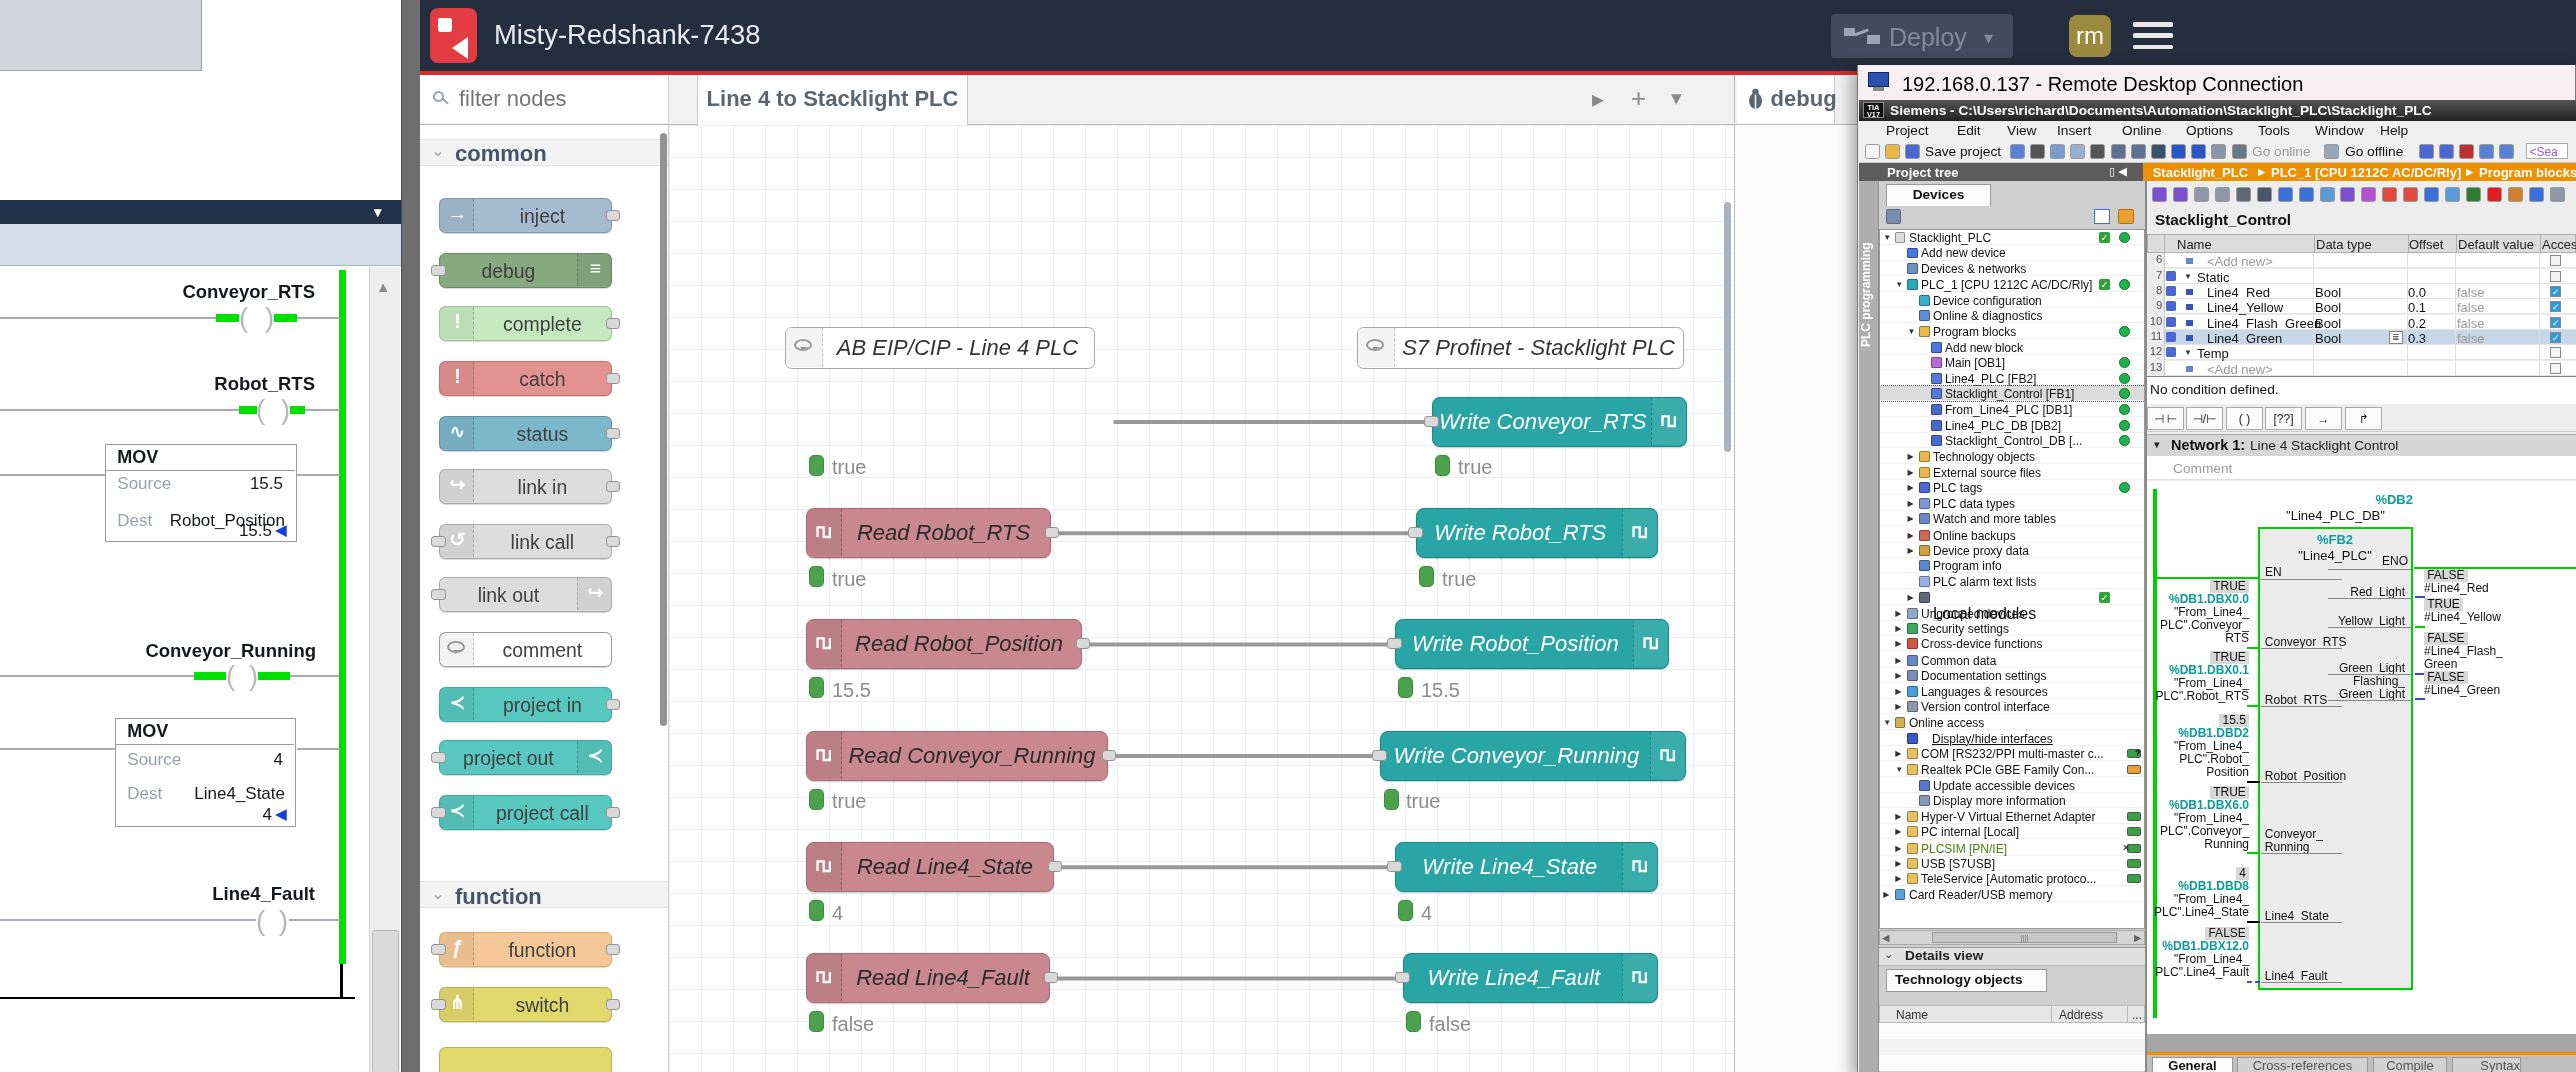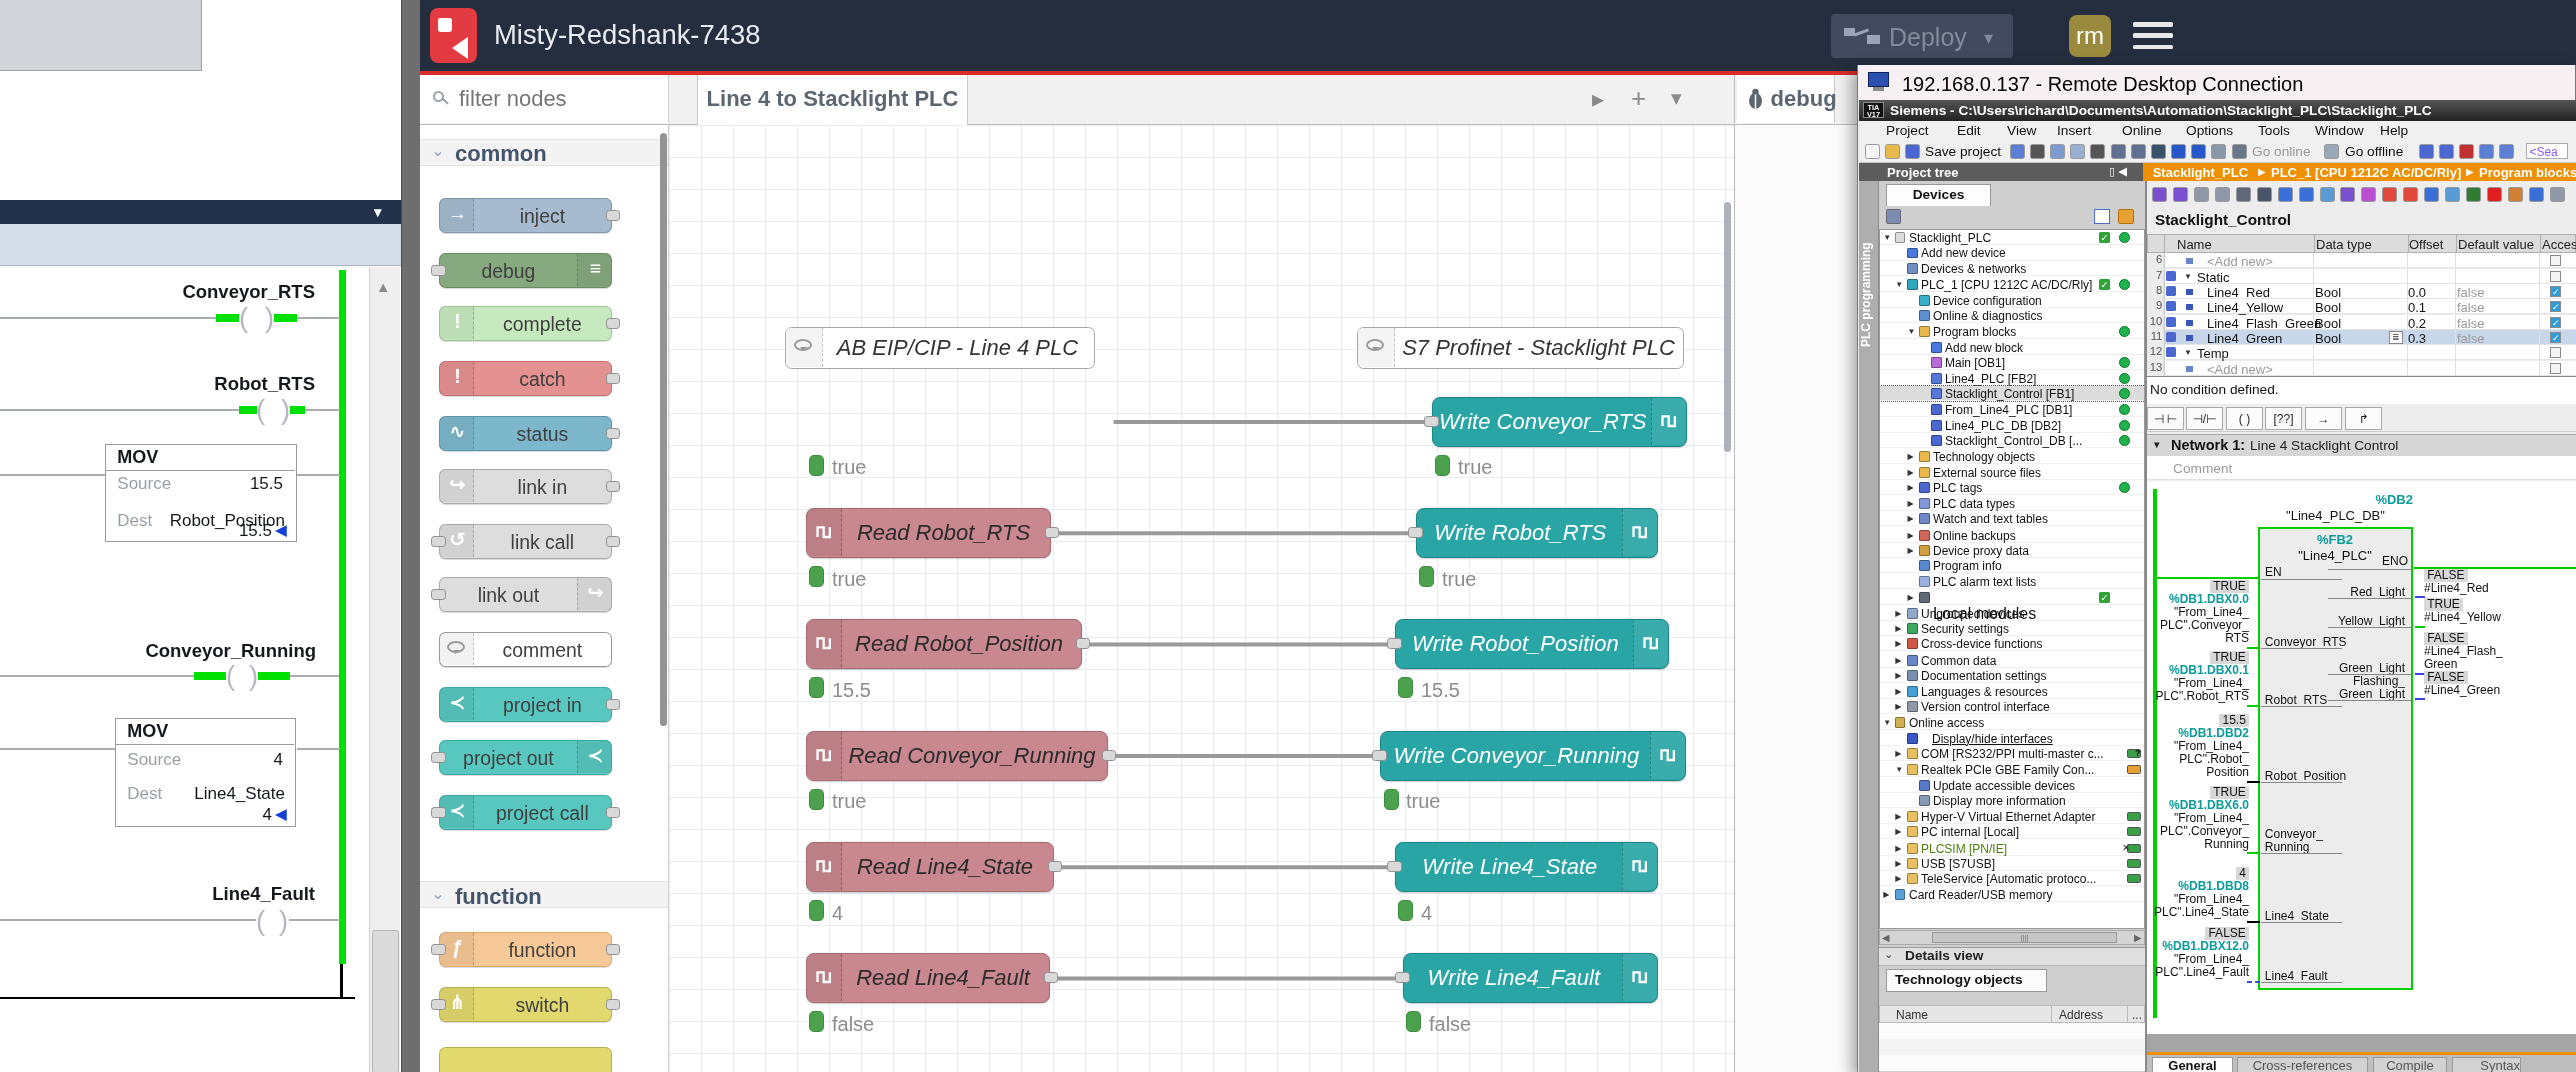--- a/index.html
+++ b/index.html
@@ -550,21 +550,21 @@
           <div class="abs" style="left: 239px; top: 2.4px; width: 10.5px; height: 10.5px; background: rgb(31, 177, 75); border: 0.8px solid rgb(12, 122, 46); border-radius: 50%;"></div>
         </div>
         <div class="abs" style="left: 0px; top: 266px; width: 265px; height: 15.3px; border-bottom: 0.8px solid rgb(240, 240, 240);">
           <span class="abs" style="left: 27.4px; top: 3.2px; font-size: 8px; color: rgb(51, 51, 51);">▶</span>
           <div class="abs" style="left: 39px; top: 2.4px; width: 10.5px; height: 10.5px; background: rgb(128, 152, 216); border: 0.8px solid rgba(0, 0, 0, 0.35); border-radius: 1.6px;"></div>
           <span class="abs treelbl" style="left: 53px; top: 0.8px; width: 198px; font-size: 12px; color: rgb(17, 17, 17);">PLC data types</span>
         </div>
         <div class="abs" style="left: 0px; top: 281px; width: 265px; height: 15.3px; border-bottom: 0.8px solid rgb(240, 240, 240);">
           <span class="abs" style="left: 27.4px; top: 3.2px; font-size: 8px; color: rgb(51, 51, 51);">▶</span>
           <div class="abs" style="left: 39px; top: 2.4px; width: 10.5px; height: 10.5px; background: rgb(112, 136, 200); border: 0.8px solid rgba(0, 0, 0, 0.35); border-radius: 1.6px;"></div>
-          <span class="abs treelbl" style="left: 53px; top: 0.8px; width: 198px; font-size: 12px; color: rgb(17, 17, 17);">Watch and text tables</span>
+          <span class="abs treelbl" style="left: 53px; top: 0.8px; width: 198px; font-size: 12px; color: rgb(17, 17, 17);">Watch and more tables</span>
         </div>
         <div class="abs" style="left: 0px; top: 298px; width: 265px; height: 15.3px; border-bottom: 0.8px solid rgb(240, 240, 240);">
           <span class="abs" style="left: 27.4px; top: 3.2px; font-size: 8px; color: rgb(51, 51, 51);">▶</span>
           <div class="abs" style="left: 39px; top: 2.4px; width: 10.5px; height: 10.5px; background: rgb(208, 104, 88); border: 0.8px solid rgba(0, 0, 0, 0.35); border-radius: 1.6px;"></div>
           <span class="abs treelbl" style="left: 53px; top: 0.8px; width: 198px; font-size: 12px; color: rgb(17, 17, 17);">Online backups</span>
         </div>
         <div class="abs" style="left: 0px; top: 313px; width: 265px; height: 15.3px; border-bottom: 0.8px solid rgb(240, 240, 240);">
           <span class="abs" style="left: 27.4px; top: 3.2px; font-size: 8px; color: rgb(51, 51, 51);">▶</span>
           <div class="abs" style="left: 39px; top: 2.4px; width: 10.5px; height: 10.5px; background: rgb(208, 160, 64); border: 0.8px solid rgba(0, 0, 0, 0.35); border-radius: 1.6px;"></div>
           <span class="abs treelbl" style="left: 53px; top: 0.8px; width: 198px; font-size: 12px; color: rgb(17, 17, 17);">Device proxy data</span>

